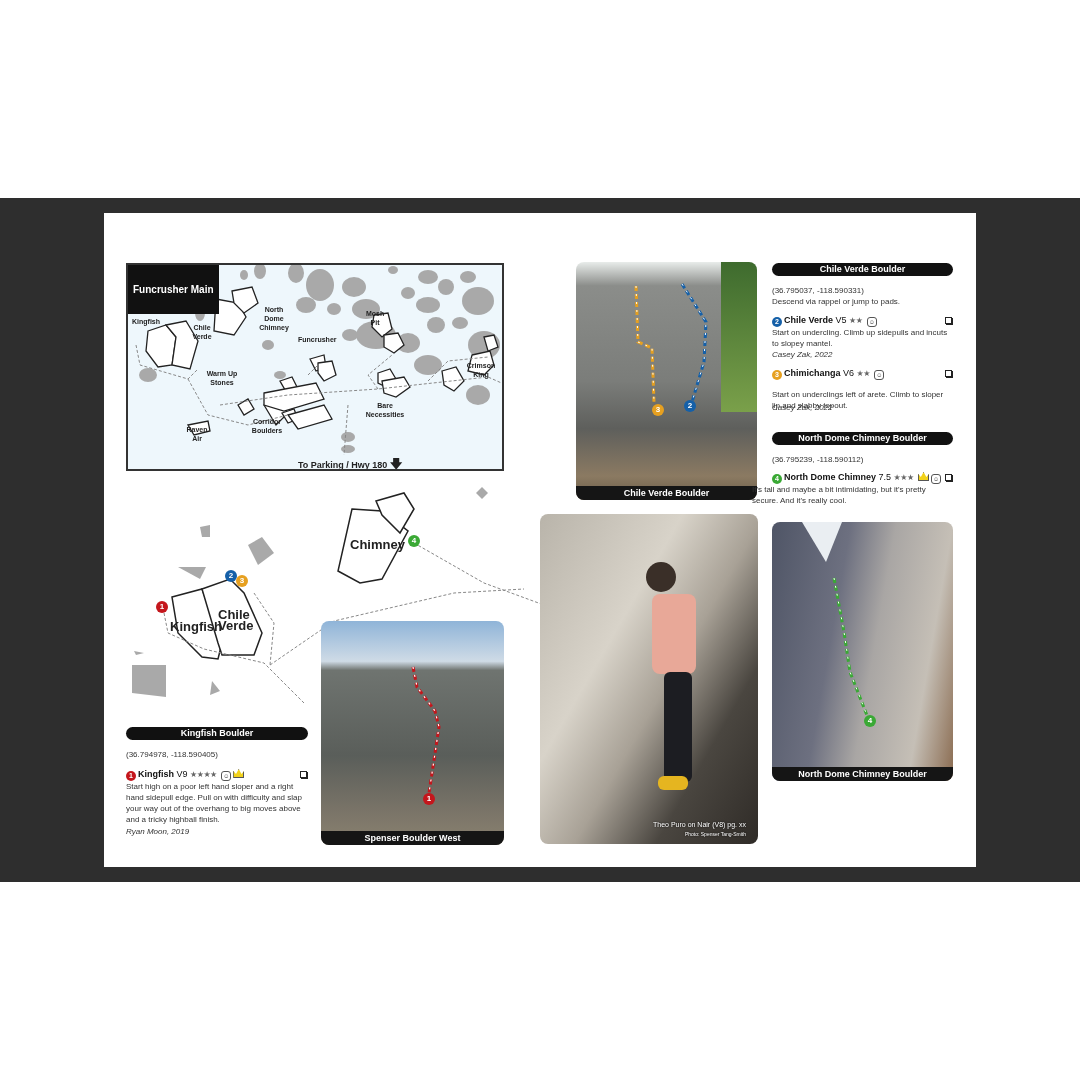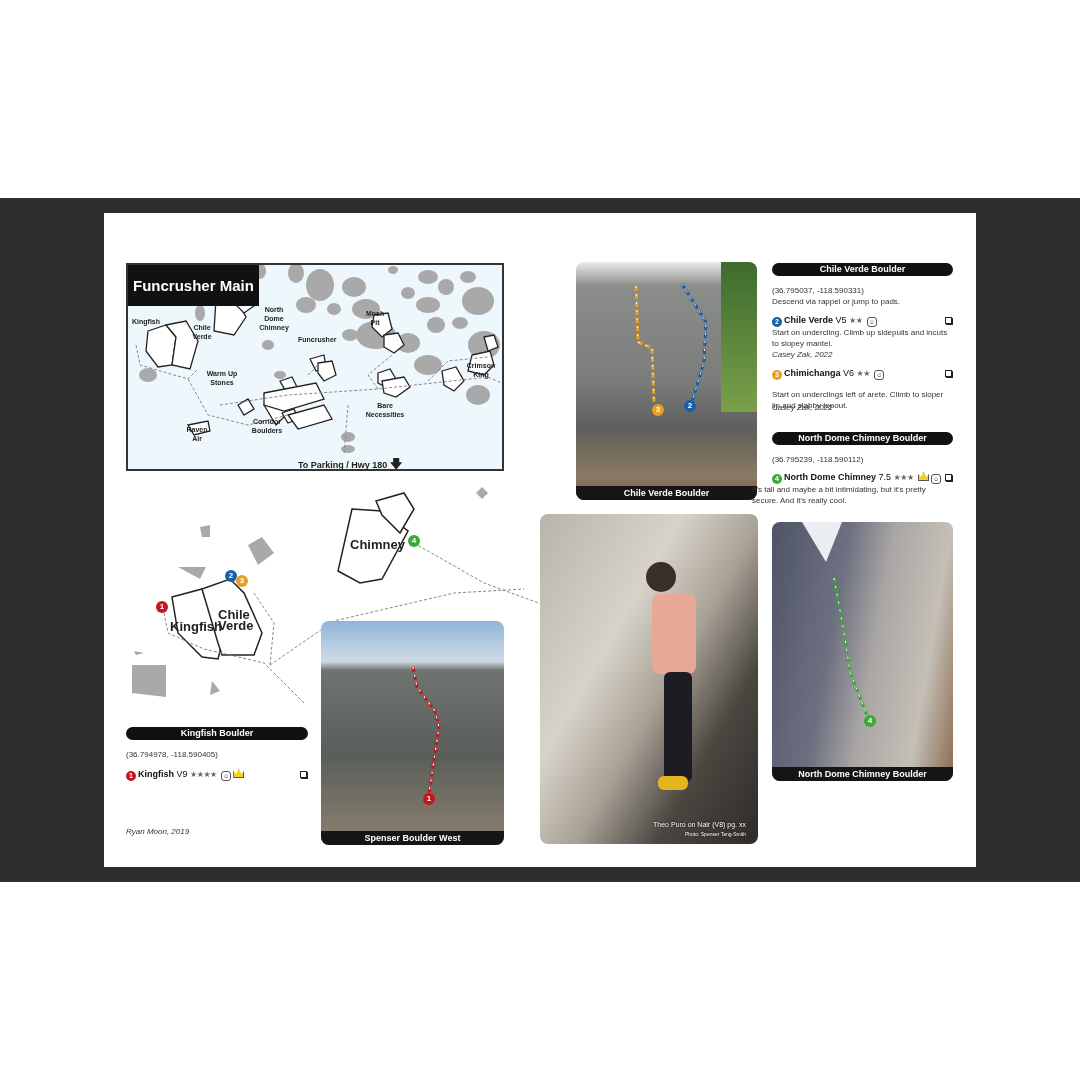--- a/index.html
+++ b/index.html
@@ -13,21 +13,21 @@
   .hdr-left { position: absolute; left: 24px; top: 10px; font-size: 12px; color: #fff; letter-spacing: 0.2px; }
   .hdr-right { position: absolute; right: 26px; top: 10px; font-size: 12px; color: #fff; letter-spacing: 0.2px; }
   .pg-num { font-weight: bold; }
   .hdr-title { font-family: "Liberation Sans", sans-serif; }
   .hdr-left .pg-num { margin-right: 8px; }
   .hdr-right .pg-num { margin-left: 8px; }
   .gutter { position: absolute; left: 435px; top: 0; width: 1px; height: 34px; background: rgba(255,255,255,0.12); }
 
   
   .map-box { position: absolute; left: 22px; top: 50px; width: 378px; height: 208px; border: 2px solid #333; background: #eef7fc; overflow: hidden; }
-  .map-title { position: absolute; left: 0; top: 0; background: #111; color: #fff; font-size: 15px; font-weight: bold; padding: 12px 5px; z-index: 2; }
+  .map-title { position: absolute; left: 0; top: 0; background: #111; color: #fff; font-size: 10px; font-weight: bold; padding: 19px 5px; z-index: 2; }
   .map-svg { position: absolute; left: 0; top: 0; }
   .map-label { position: absolute; font-size: 7px; font-weight: bold; color: #222; text-align: center; line-height: 9px; }
   .parking { position: absolute; left: 142px; top: 190px; font-size: 9px; font-weight: bold; color: #222; margin-left: 28px; }
 
   
   .detail-svg { position: absolute; left: 20px; top: 270px; }
   .detail-label { position: absolute; font-size: 13px; font-weight: bold; color: #222; text-align: center; line-height: 11px; }
   .badge { position: absolute; width: 12px; height: 12px; border-radius: 50%; color: #fff; font-size: 8px; font-weight: bold; text-align: center; line-height: 12px; }
 
   
@@ -172,20 +172,21 @@
 
   <div class="pill" style="left:22px;top:514px;width:182px;">Kingfish Boulder</div>
   <div class="txt" style="left:22px;top:536px;">(36.794978, -118.590405)</div>
   <div class="route-head" style="left:22px;top:556px;">
     <span class="num" style="background:#c4161c;">1</span><b>Kingfish</b>
     <span>V9</span>
     <span class="stars">★★★★</span>
     <span class="icon-face">☺</span><span class="icon-crown"></span>
   </div>
   <div class="checkbox" style="left:196px;top:558px;"></div>
+  <div class="txt" style="left:22px;top:568px;width:182px;">Start high on a poor left hand sloper and a right hand sidepull edge. Pull on with difficulty and slap your way out of the overhang to big moves above and a tricky highball finish.</div>
   <div class="txt fa" style="left:22px;top:613px;">Ryan Moon, 2019</div>
 
   <div class="photo" style="left:217px;top:408px;width:183px;height:224px;background:linear-gradient(180deg,#8fb4d8 0%,#cfdbe6 18%,#6f7470 22%,#5a5e5a 60%,#7a7468 85%,#8a8270 100%);">
     <svg class="route-dash" width="183" height="224">
       <path d="M92 46 L96 66 L114 90 L118 106 L108 172" fill="none" stroke="#c4161c" stroke-width="3" stroke-dasharray="5,3"></path>
       <path d="M92 46 L96 66 L114 90 L118 106 L108 172" fill="none" stroke="#fff" stroke-width="1.2" stroke-dasharray="2,6"></path>
     </svg>
     <div class="badge" style="left:102px;top:172px;background:#c4161c;">1</div>
     <div class="photo-caption">Spenser Boulder West</div>
   </div>

